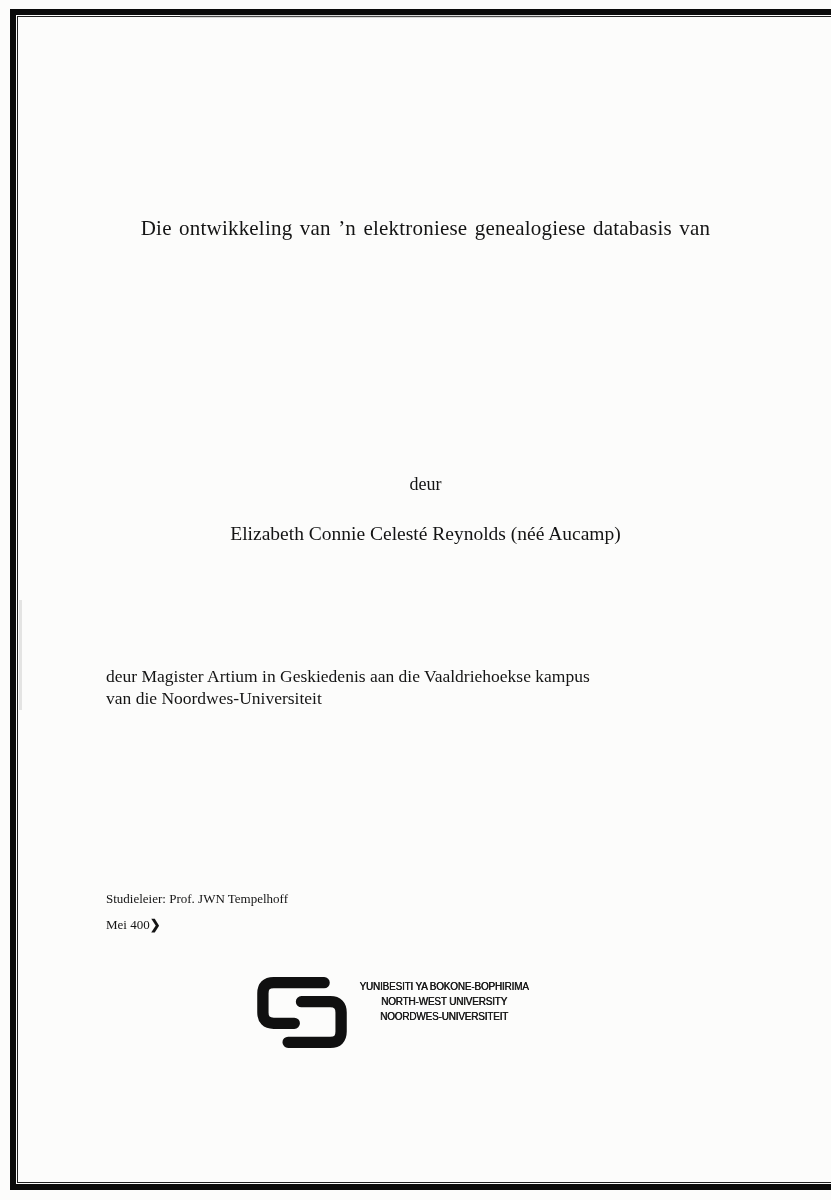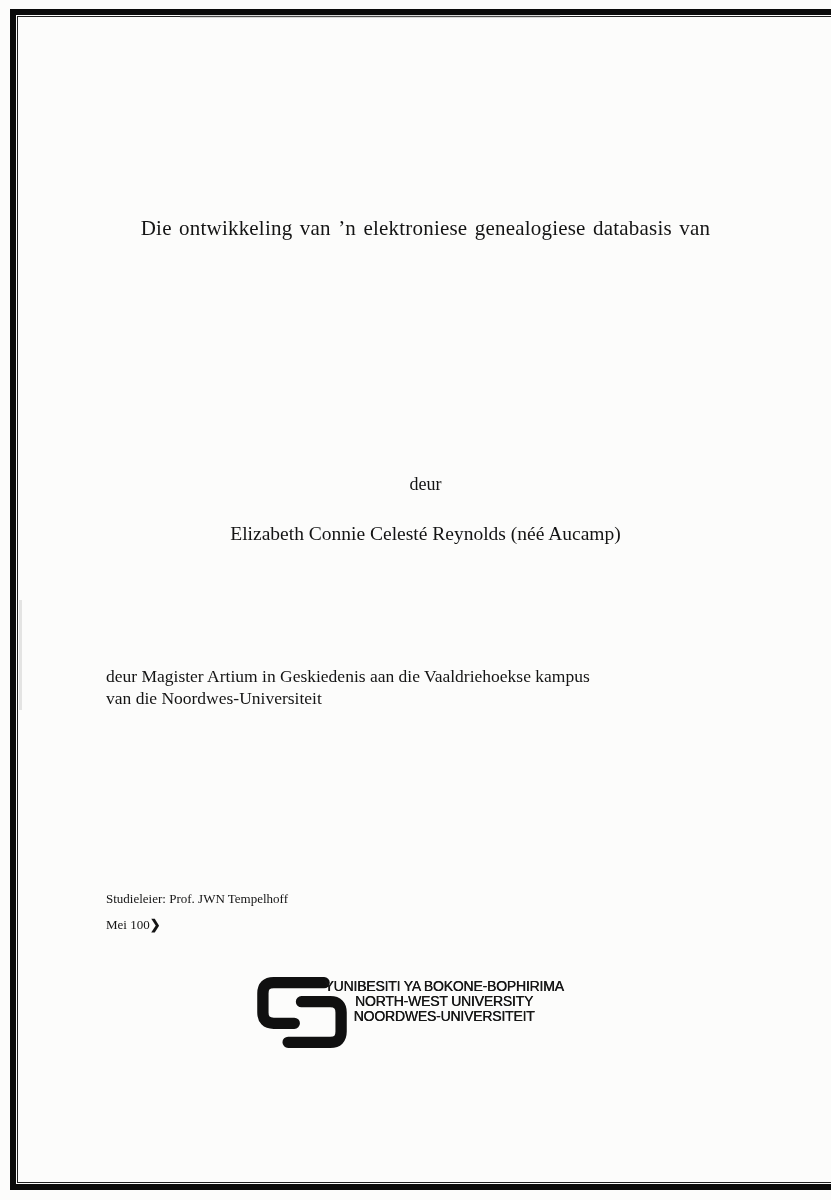--- a/index.html
+++ b/index.html
@@ -49,21 +49,21 @@
   }
   .date-glyph { font-weight:bold; letter-spacing:0; }
 
   .logo {
     position:absolute; left:257px; top:977px; width:320px; height:72px;
   }
   .logo-mark { position:absolute; left:0; top:0; width:90px; height:71px; }
   .logo-text {
     position:absolute; left:59px; top:2px; width:256px;
     font-family:"Liberation Sans", sans-serif;
-    font-size:14px; line-height:15.1px; letter-spacing:-0.2px;
+    font-size:10px; line-height:15.1px; letter-spacing:-0.2px;
     text-align:center; color:#161616;
     text-shadow:0.4px 0 0 currentColor;
     white-space:nowrap;
   }
 </style>
 </head>
 <body>
 
 <div class="page">
 
@@ -81,21 +81,21 @@
 
   <div class="author">Elizabeth Connie Celesté Reynolds (néé Aucamp)</div>
 
   <div class="submission">
     <div><span>deur </span><span class="ital">Magister Artium</span><span> in Geskiedenis aan die Vaaldriehoekse kampus</span></div>
     <div>van die Noordwes-Universiteit</div>
   </div>
 
   <div class="supervisor-block">
     <div>Studieleier: Prof. JWN Tempelhoff</div>
-    <div><span>Mei 100</span><span class="date-glyph">❯</span></div>
+    <div><span>Mei 400</span><span class="date-glyph">❯</span></div>
   </div>
 
   <div class="logo">
     <svg class="logo-mark" viewBox="0 0 87 69" xmlns="http://www.w3.org/2000/svg" aria-hidden="true">
       <path d="M 65 5.5 H 16 Q 5.5 5.5 5.5 16 V 34.5 Q 5.5 45 16 45 H 36" fill="none" stroke="#101010" stroke-width="11" stroke-linecap="round" stroke-linejoin="round"></path>
       <path d="M 30 63.5 H 71 Q 81.5 63.5 81.5 53 V 34.5 Q 81.5 24 71 24 H 43" fill="none" stroke="#101010" stroke-width="11" stroke-linecap="round" stroke-linejoin="round"></path>
     </svg>
     <div class="logo-text">
       <div>YUNIBESITI YA BOKONE-BOPHIRIMA</div>
       <div>NORTH-WEST UNIVERSITY</div>

